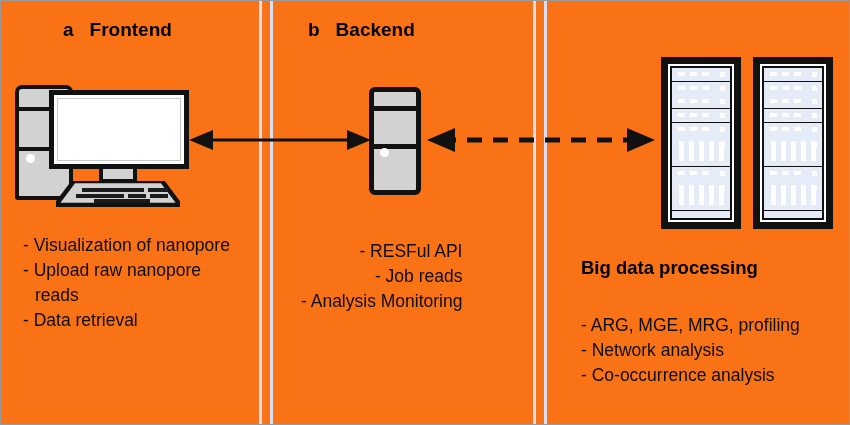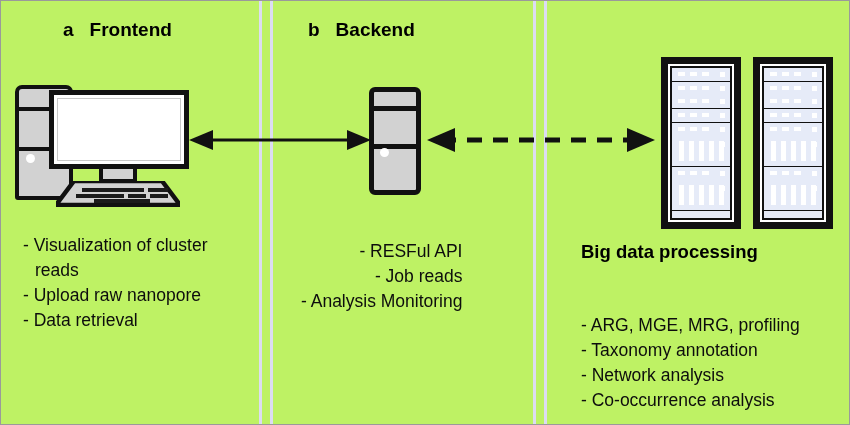--- a/index.html
+++ b/index.html
@@ -7,21 +7,21 @@
     padding: 0;
     background: #ffffff;
   }
   body {
     font-family: "Liberation Sans", sans-serif;
   }
   #figure {
     position: relative;
     width: 850px;
     height: 425px;
-    background: #bef264;
+    background: #f97316;
     border: 1px solid #9a9a9a;
     box-sizing: border-box;
     overflow: hidden;
   }
 
   
   .sep {
     position: absolute;
     top: 0;
     width: 3px;
@@ -53,20 +53,21 @@
   }
   .list .row { display: block; }
   .list .cont { padding-left: 12px; }
 
   .subhead {
     position: absolute;
     font-weight: bold;
     font-size: 18.5px;
     color: #000;
     white-space: nowrap;
+    margin-top: 16px;
   }
 
   
   .tower {
     position: absolute;
     left: 14px;
     top: 84px;
     width: 58px;
     height: 115px;
     background: #d2d2d2;
@@ -254,23 +255,23 @@
       <rect x="26" y="7" width="62" height="4" fill="#1b1b1b"></rect>
       <rect x="92" y="7" width="20" height="4" fill="#1b1b1b"></rect>
       <rect x="20" y="13" width="48" height="4" fill="#1b1b1b"></rect>
       <rect x="72" y="13" width="18" height="4" fill="#1b1b1b"></rect>
       <rect x="94" y="13" width="18" height="4" fill="#1b1b1b"></rect>
       <rect x="38" y="18" width="56" height="4" fill="#1b1b1b"></rect>
     </svg>
   </div>
 
   <div class="list" style="left:22px; top:232px;">
-    <span class="row">- Visualization of cluster</span>
+    <span class="row">- Visualization of nanopore</span>
+    <span class="row">- Upload raw nanopore</span>
     <span class="row cont">reads</span>
-    <span class="row">- Upload raw nanopore</span>
     <span class="row">- Data retrieval</span>
   </div>
 
   <div class="panel-head" style="left:307px; top:18px;">
     <span class="panel-letter">b</span><span>Backend</span>
   </div>
 
   <div class="server">
     <div class="server-band" style="top:14px;"></div>
     <div class="server-band" style="top:52px;"></div>
@@ -397,21 +398,20 @@
           <span class="bay-sq"></span>
       </div>
       <div class="blade bar"></div>
     </div>
   </div>
 
   <div class="subhead" style="left:580px; top:240px;">Big data processing</div>
 
   <div class="list" style="left:580px; top:312px;">
     <span class="row">- ARG, MGE, MRG, profiling</span>
-    <span class="row">- Taxonomy annotation</span>
     <span class="row">- Network analysis</span>
     <span class="row">- Co-occurrence analysis</span>
   </div>
 
   <svg class="arrow-svg" viewBox="0 0 850 425">
 
     <g>
       <line x1="200" y1="139" x2="358" y2="139" stroke="#111" stroke-width="3"></line>
       <polygon points="188,139 212,129 212,149" fill="#111"></polygon>
       <polygon points="370,139 346,129 346,149" fill="#111"></polygon>

